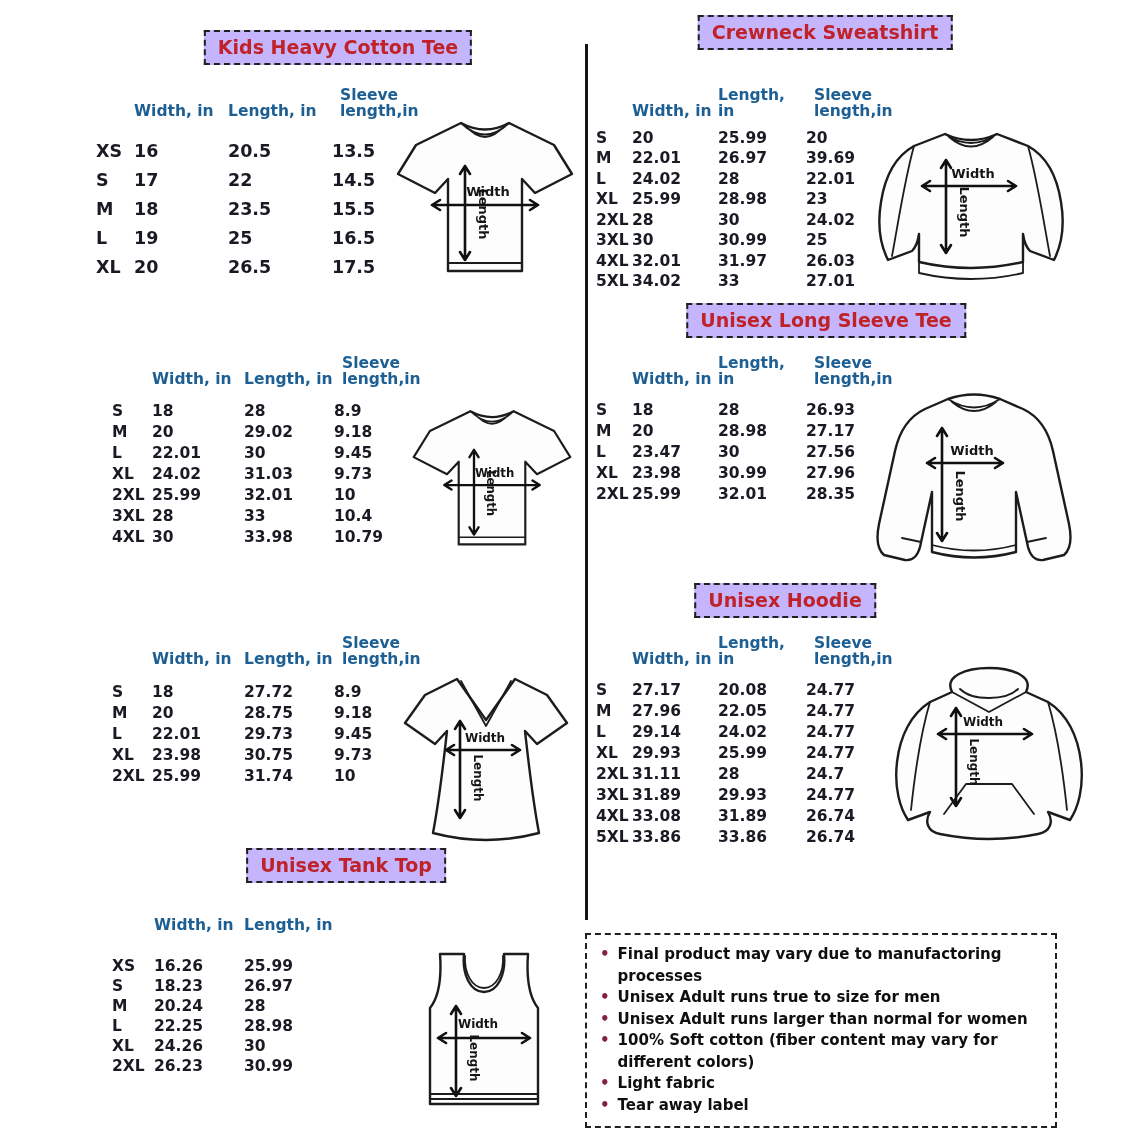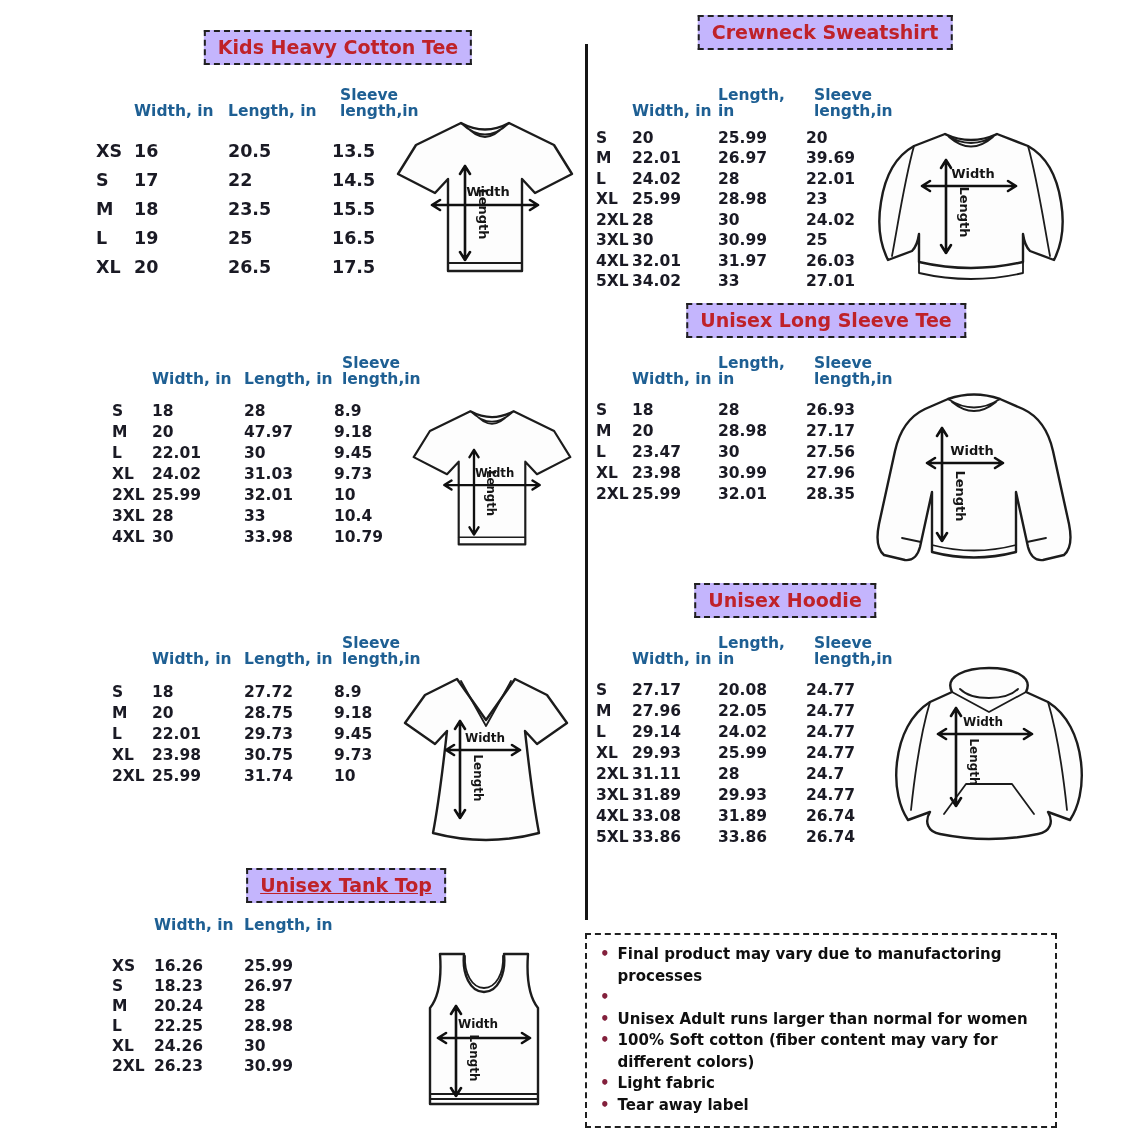--- a/index.html
+++ b/index.html
@@ -190,21 +190,21 @@
     <div class="tbody">
         <div class="trow">
           <div class="cell">S</div>
           <div class="cell">18</div>
           <div class="cell">28</div>
           <div class="cell">8.9</div>
         </div>
         <div class="trow">
           <div class="cell">M</div>
           <div class="cell">20</div>
-          <div class="cell">47.97</div>
+          <div class="cell">29.02</div>
           <div class="cell">9.18</div>
         </div>
         <div class="trow">
           <div class="cell">L</div>
           <div class="cell">22.01</div>
           <div class="cell">30</div>
           <div class="cell">9.45</div>
         </div>
         <div class="trow">
           <div class="cell">XL</div>
@@ -409,21 +409,21 @@
     <path class="g-fill" d="M72 30 L50 40 C31 52 20 74 17 100 C14 126 20 146 28 158 L50 150 C44 160 48 170 60 172 Q109 182 158 172 C170 170 174 160 168 150 L190 158 C198 146 204 126 201 100 C198 74 187 52 168 40 L146 30 C154 14 132 6 109 6 C86 6 64 14 72 30 Z"></path>
     <path class="thin" d="M72 30 L109 50 L146 30 M80 27 C92 39 126 39 138 27"></path>
     <path class="thin" d="M50 40 C41 70 35 110 31 148 M168 40 C177 70 183 110 187 148"></path>
     <path class="thin" d="M64 152 L86 122 L132 122 L154 152"></path>
     <path class="arrow" d="M58 72 L152 72 M66 67 L58 72 L66 77 M144 67 L152 72 L144 77"></path>
     <path class="arrow" d="M76 46 L76 144 M71 54 L76 46 L81 54 M71 136 L76 144 L81 136"></path>
     <text class="glabel sm" x="103" y="64" text-anchor="middle">Width</text>
     <text class="glabel sm" transform="rotate(90 90 100)" x="90" y="100" text-anchor="middle">Length</text>
   </svg>
 
-  <div class="title-box" style="left:346px; top:868px;text-decoration:underline;">Unisex Tank Top</div>
+  <div class="title-box" style="left:346px; top:848px;">Unisex Tank Top</div>
   <div class="table t4" style="left:112px; top:908px;">
     <div class="thead">
       <div class="hcell"></div>
       <div class="hcell">Width, in</div>
       <div class="hcell">Length, in</div>
     </div>
     <div class="tbody">
         <div class="trow">
           <div class="cell">XS</div>
           <div class="cell">16.26</div>
@@ -466,20 +466,21 @@
     <text class="glabel sm" transform="rotate(90 54 112)" x="54" y="112" text-anchor="middle">Length</text>
   </svg>
 
   <div class="notes-box">
     <div class="note">
         <span class="bullet">•</span>
         <span>Final product may vary due to manufactoring processes</span>
       </div>
     <div class="note">
         <span class="bullet">•</span>
+        <span>Unisex Adult runs true to size for men</span>
       </div>
     <div class="note">
         <span class="bullet">•</span>
         <span>Unisex Adult runs larger than normal for women</span>
       </div>
     <div class="note">
         <span class="bullet">•</span>
         <span>100% Soft cotton (fiber content may vary for different colors)</span>
       </div>
     <div class="note">

